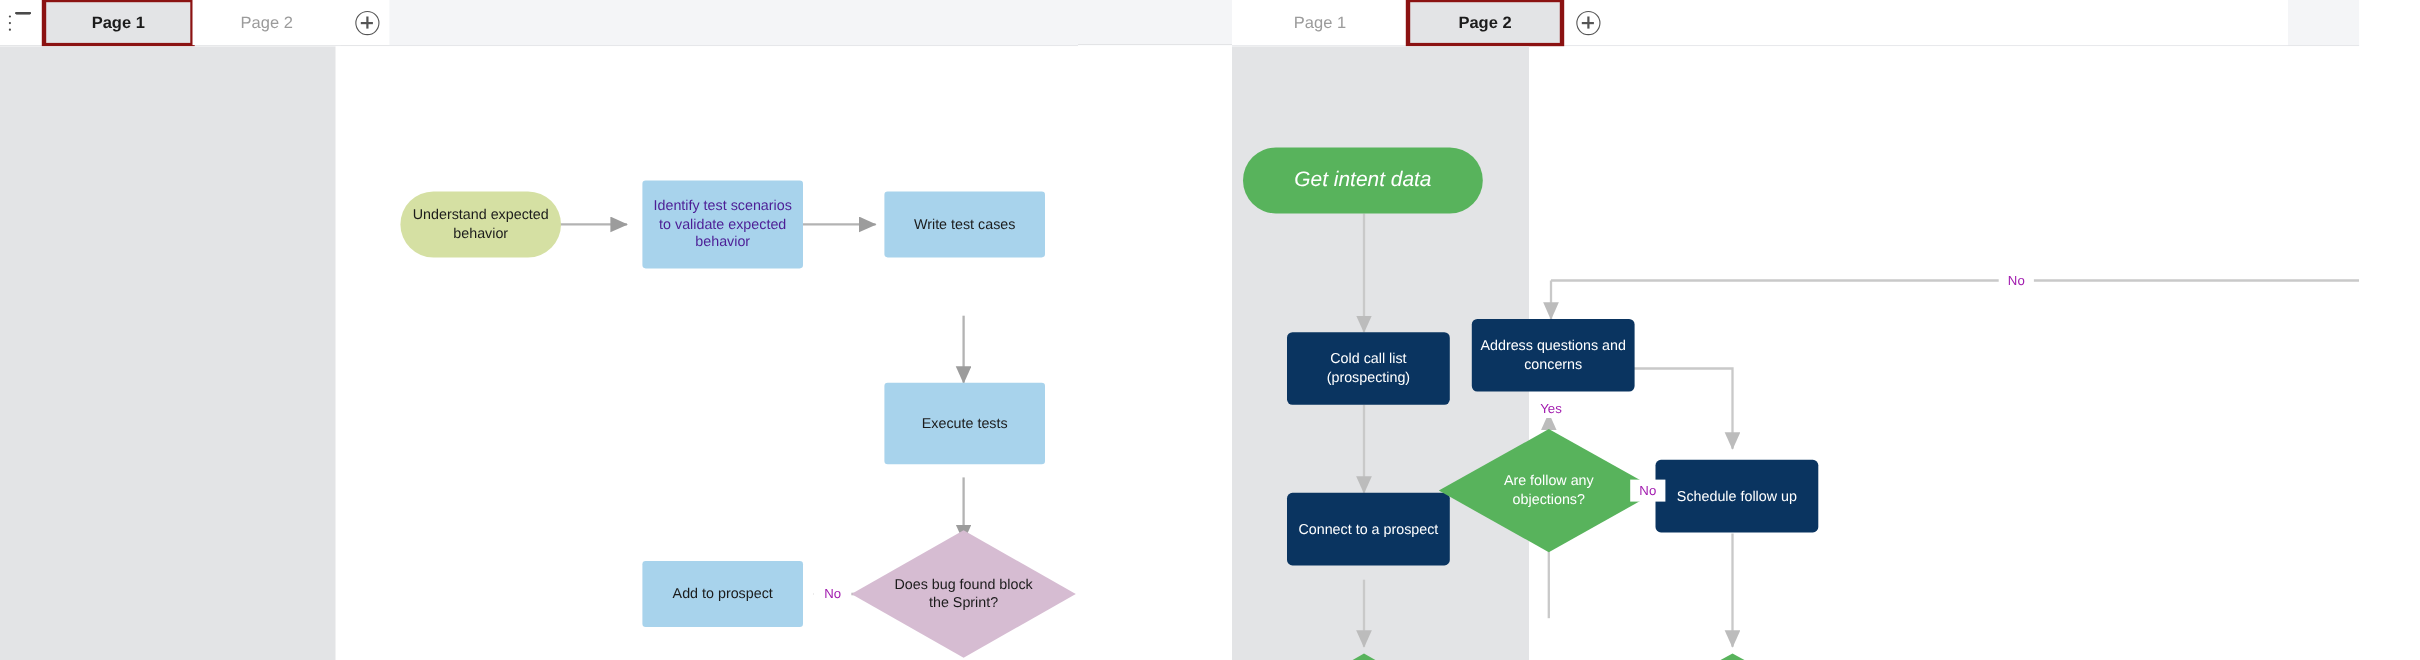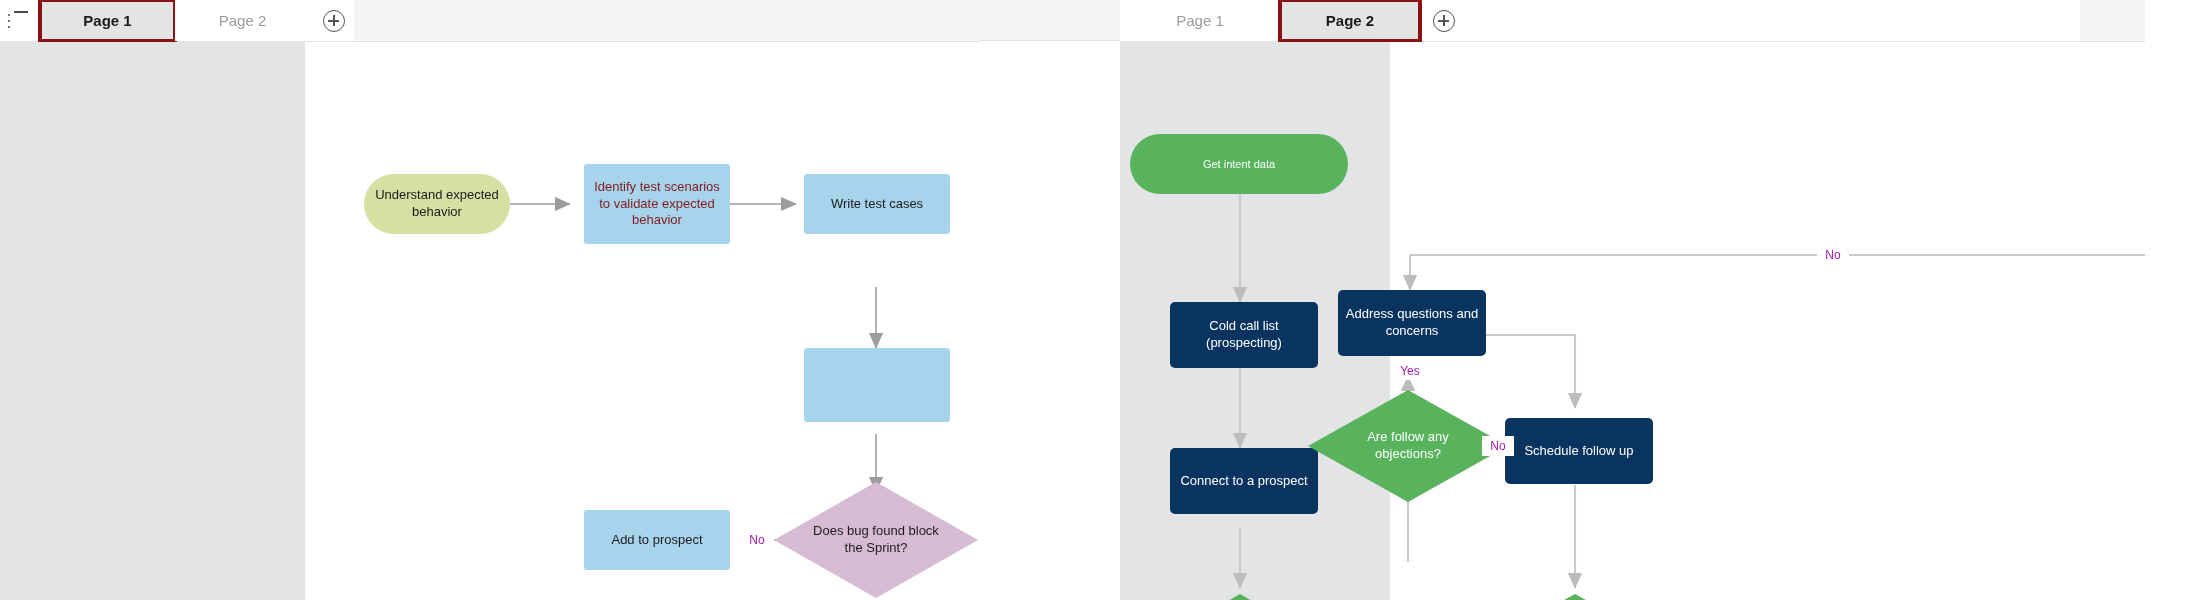--- a/index.html
+++ b/index.html
@@ -106,22 +106,23 @@
         <rect x="364" y="171" width="0" height="0" fill="none"></rect>
         <rect x="364" y="132" width="146" height="60" rx="30" ry="30" fill="#d5e0a3"></rect>
         <rect x="584" y="122" width="146" height="80" rx="3" ry="3" fill="#a8d3ec"></rect>
         <rect x="804" y="132" width="146" height="60" rx="3" ry="3" fill="#a8d3ec"></rect>
         <rect x="804" y="306" width="146" height="74" rx="3" ry="3" fill="#a8d3ec"></rect>
         <polygon points="876,440 978,498 876,556 774,498" fill="#d6bcd2"></polygon>
         <rect x="584" y="468" width="146" height="60" rx="3" ry="3" fill="#a8d3ec"></rect>
       </svg>
 
       <div class="node-label" style="left:364px;top:132px;width:146px;height:60px;font-size:13px;color:#1b1b1b;">Understand expected behavior</div>
-      <div class="node-label" style="left:588px;top:122px;width:138px;height:80px;font-size:13px;color:#7f1d1d;">Identify test scenarios to validate expected behavior</div>
+      <div class="node-label" style="left:588px;top:122px;width:138px;height:80px;font-size:13px;color:#4c1d95;">Identify test scenarios to validate expected behavior</div>
       <div class="node-label" style="left:804px;top:132px;width:146px;height:60px;font-size:13px;color:#1b1b1b;">Write test cases</div>
+      <div class="node-label" style="left:804px;top:306px;width:146px;height:74px;font-size:13px;color:#1b1b1b;">Execute tests</div>
       <div class="node-label" style="left:806px;top:470px;width:140px;height:56px;font-size:13px;color:#1b1b1b;">Does bug found block the Sprint?</div>
       <div class="node-label" style="left:584px;top:468px;width:146px;height:60px;font-size:13px;color:#1b1b1b;">Add to prospect</div>
 
       <div class="edge-label" style="left:740px;top:488px;width:30px;height:20px;">No</div>
     </div>
   </div>
 
   <div class="gap-fill">
     <div class="topline"></div>
   </div>
@@ -178,21 +179,21 @@
         <rect x="218" y="248" width="148" height="66" rx="5" ry="5" fill="#0a3460"></rect>
         <rect x="50" y="406" width="148" height="66" rx="5" ry="5" fill="#0a3460"></rect>
         <polygon points="288,348 388,404 288,460 188,404" fill="#58b35c"></polygon>
         <rect x="385" y="376" width="148" height="66" rx="5" ry="5" fill="#0a3460"></rect>
 
         <polygon points="120,552 220,610 20,610" fill="#58b35c"></polygon>
         <rect x="218" y="578" width="148" height="60" rx="5" ry="5" fill="#0a3460"></rect>
         <polygon points="455,552 560,610 350,610" fill="#58b35c"></polygon>
       </svg>
 
-      <div class="node-label" style="left:10px;top:92px;width:218px;height:60px;font-size:11px;color:#ffffff;">Get intent data</div>
+      <div class="node-label" style="left:10px;top:92px;width:218px;height:60px;font-size:19px;color:#ffffff;font-style:italic;">Get intent data</div>
       <div class="node-label" style="left:50px;top:260px;width:148px;height:66px;font-size:13px;color:#ffffff;">Cold call list (prospecting)</div>
       <div class="node-label" style="left:50px;top:406px;width:148px;height:66px;font-size:13px;color:#ffffff;">Connect to a prospect</div>
       <div class="node-label" style="left:222px;top:248px;width:140px;height:66px;font-size:13px;color:#ffffff;">Address questions and concerns</div>
       <div class="node-label" style="left:218px;top:376px;width:140px;height:56px;font-size:13px;color:#ffffff;">Are follow any objections?</div>
       <div class="node-label" style="left:385px;top:376px;width:148px;height:66px;font-size:13px;color:#ffffff;">Schedule follow up</div>
 
       <div class="edge-label" style="left:697px;top:203px;width:28px;height:20px;">No</div>
       <div class="edge-label" style="left:272px;top:320px;width:32px;height:18px;">Yes</div>
       <div class="edge-label" style="left:362px;top:394px;width:28px;height:20px;">No</div>
     </div>

